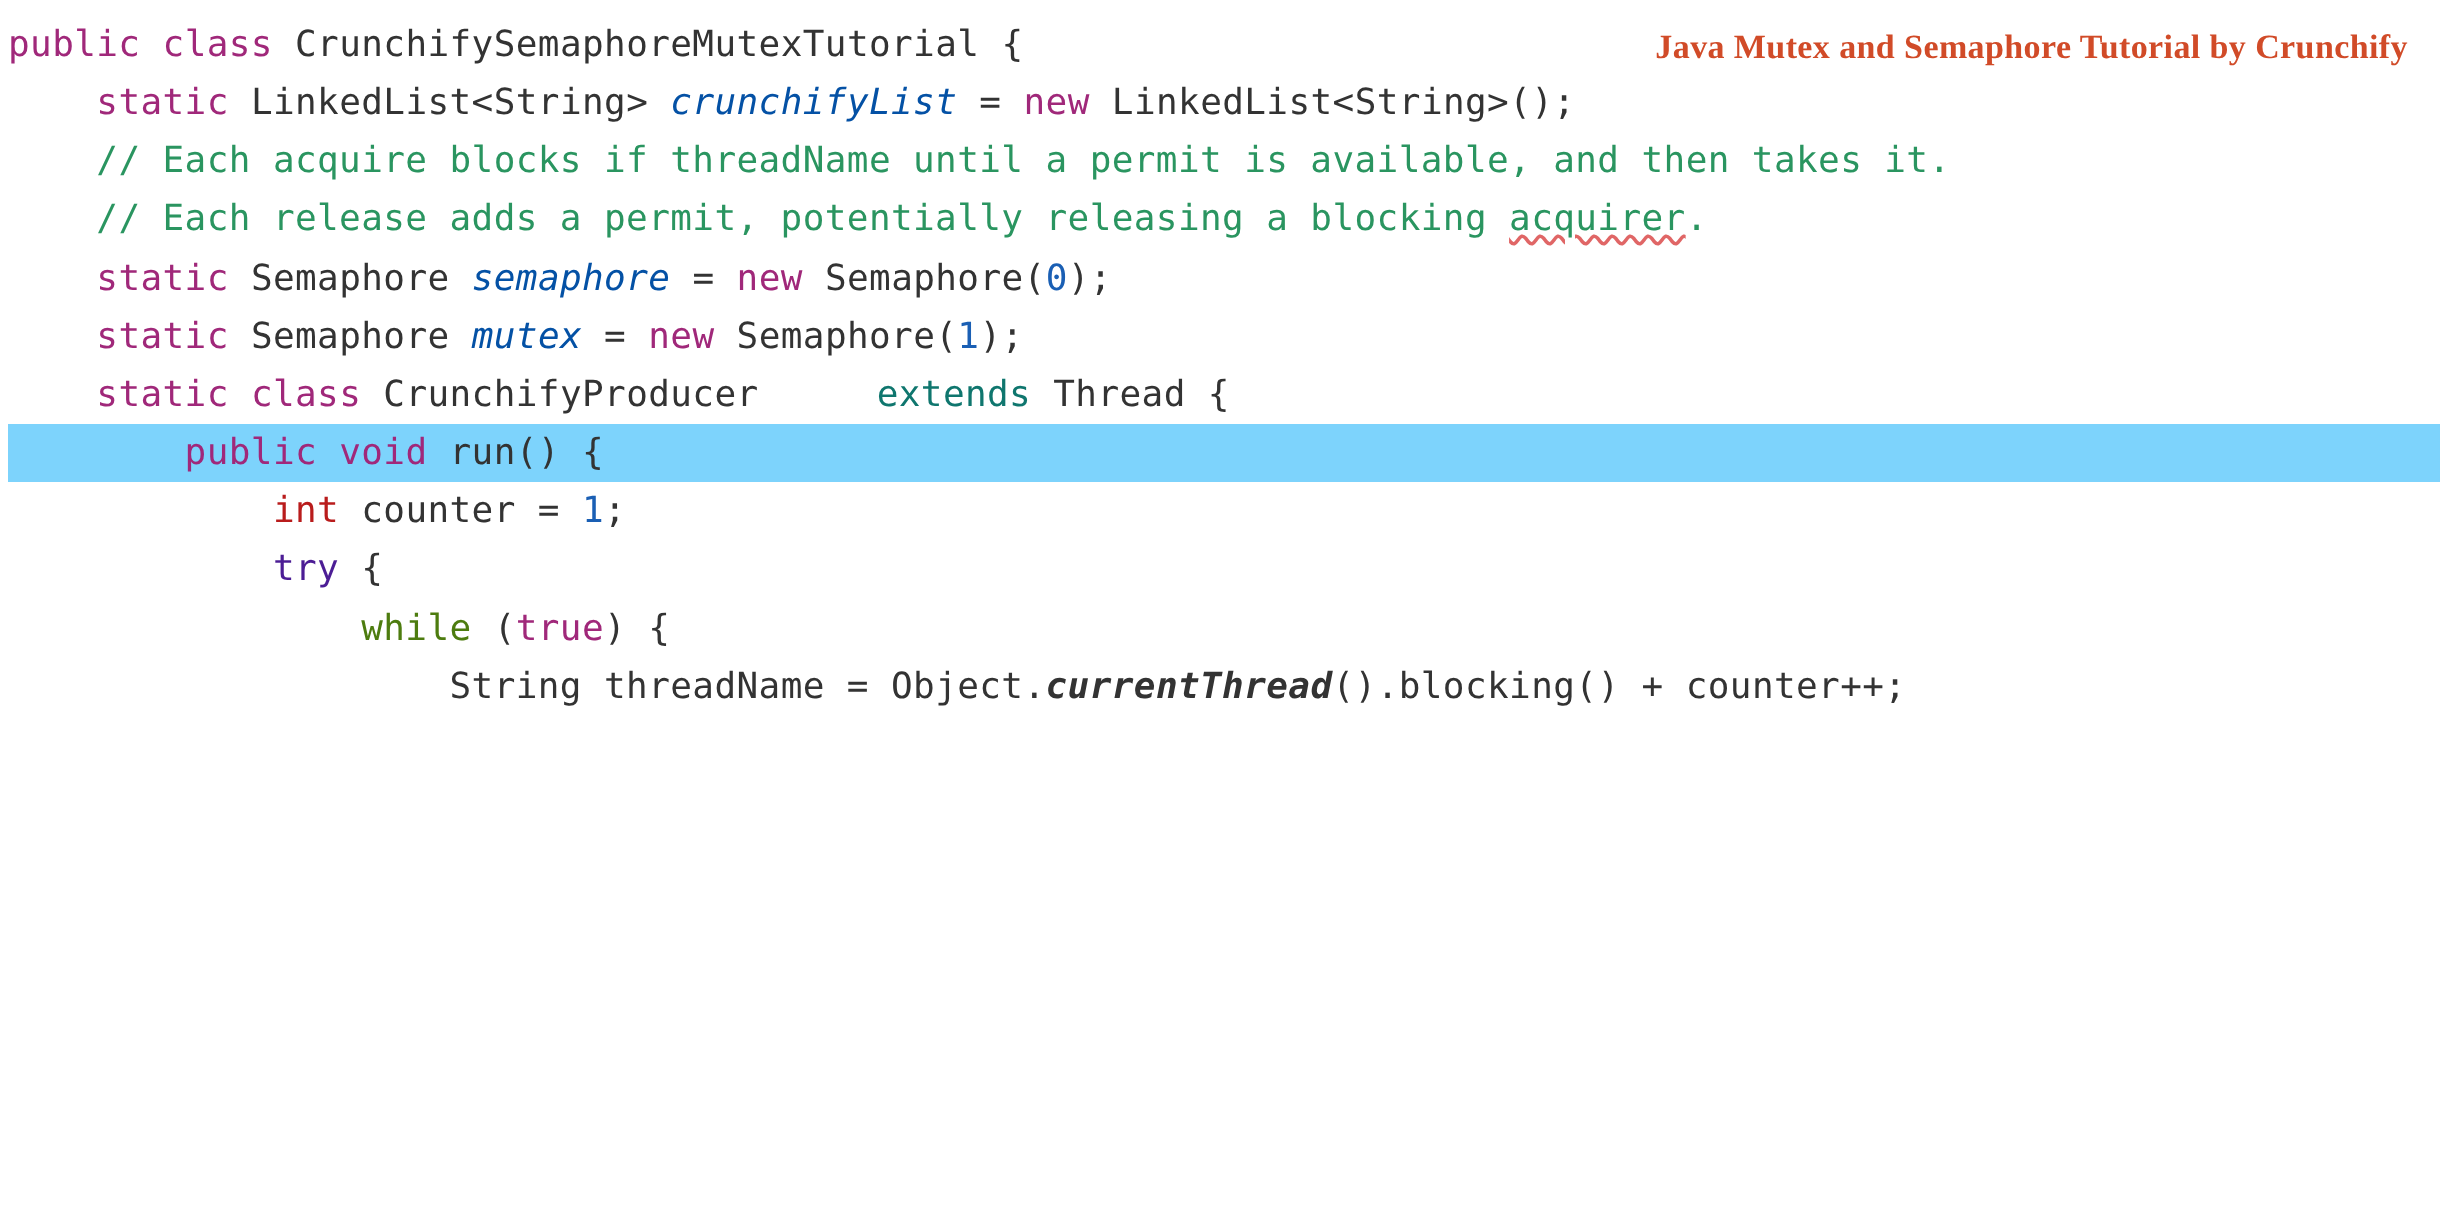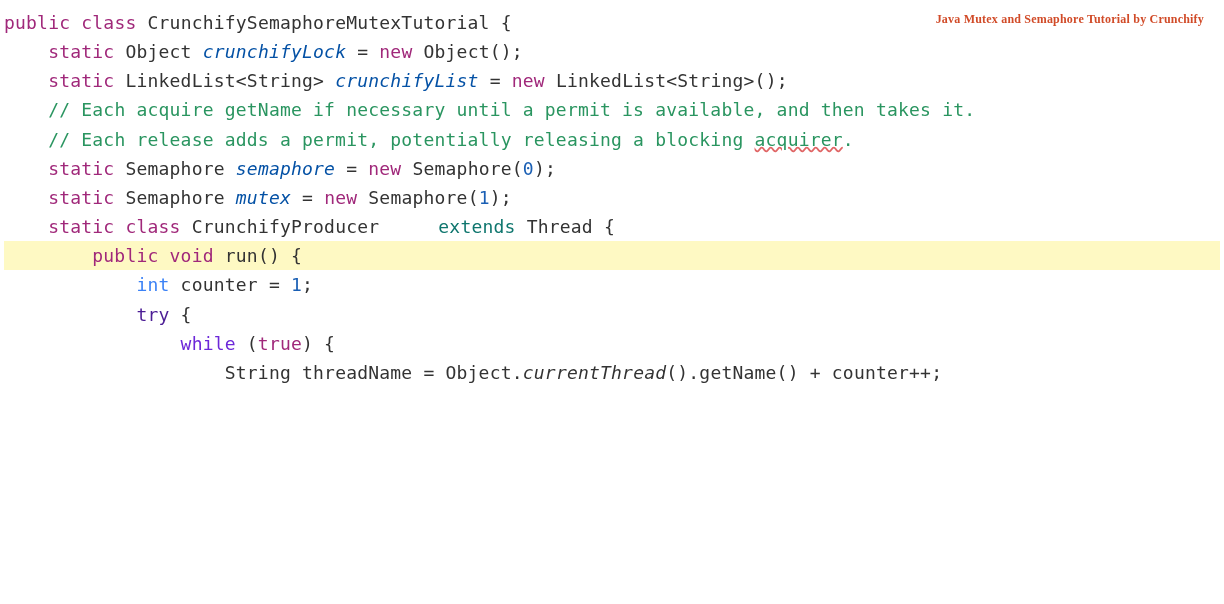--- a/index.html
+++ b/index.html
@@ -18,64 +18,63 @@
       position: relative;
       color: #333;
       letter-spacing: 0.2px;
     }
     .watermark {
       position: absolute;
       top: 10px;
       right: 20px;
       color: #d14b28;
       font-family: 'Comic Sans MS', cursive;
-      font-size: 12px;
+      font-size: 17px;
       font-weight: bold;
     }
     .line {
       white-space: pre;
     }
     .highlighted {
-      background: #fef9c3;
+      background: #7dd3fc;
       display: block;
       width: 100%;
     }
     .kw-public { color: #a0287a; }
     .kw-class { color: #a0287a; }
     .kw-static { color: #a0287a; }
     .kw-extends { color: #0f766e; margin-left: 48px; }
     .kw-new { color: #a0287a; }
     .kw-void { color: #a0287a; }
-    .kw-int { color: #3b82f6; }
+    .kw-int { color: #b91c1c; }
     .kw-try { color: #4c1d95; }
-    .kw-while { color: #6d28d9; }
+    .kw-while { color: #4d7c0f; }
     .kw-true { color: #a0287a; }
     .type { color: #333; }
     .var-italic { color: #0451a5; font-style: italic; }
     .comment { color: #2a9560; }
-    .method-italic { font-style: italic; color: #333; }
+    .method-italic { font-style: italic; color: #333; font-weight: bold; }
     .acquirer-underline { text-decoration-line: underline; text-decoration-style: wavy; text-decoration-color: #e06666; }
     .num { color: #1a5fb4; }
     .plain { color: #333; }
   </style>
 </head>
 <body>
 
 <div class="watermark">Java Mutex and Semaphore Tutorial by Crunchify</div>
 
 <div>
 <div class="line"><span class="kw-public">public</span><span> </span><span class="kw-class">class</span><span> </span><span class="plain">CrunchifySemaphoreMutexTutorial</span><span class="plain"> {</span></div>
-<div class="line">    <span class="kw-static">static</span><span> </span><span class="type">Object</span><span> </span><span class="var-italic">crunchifyLock</span><span class="plain"> = </span><span class="kw-new">new</span><span class="plain"> Object();</span></div>
 <div class="line">    <span class="kw-static">static</span><span> </span><span class="type">LinkedList&lt;String&gt;</span><span> </span><span class="var-italic">crunchifyList</span><span class="plain"> = </span><span class="kw-new">new</span><span class="plain"> LinkedList&lt;String&gt;();</span></div>
 <div class="line"></div>
-<div class="line">    <span class="comment">// Each acquire getName if necessary until a permit is available, and then takes it.</span></div>
+<div class="line">    <span class="comment">// Each acquire blocks if threadName until a permit is available, and then takes it.</span></div>
 <div class="line">    <span class="comment">// Each release adds a permit, potentially releasing a blocking </span><span class="comment acquirer-underline">acquirer</span><span class="comment">.</span></div>
 <div class="line">    <span class="kw-static">static</span><span> </span><span class="type">Semaphore</span><span> </span><span class="var-italic">semaphore</span><span class="plain"> = </span><span class="kw-new">new</span><span class="plain"> Semaphore(</span><span class="num">0</span><span class="plain">);</span></div>
 <div class="line">    <span class="kw-static">static</span><span> </span><span class="type">Semaphore</span><span> </span><span class="var-italic">mutex</span><span class="plain"> = </span><span class="kw-new">new</span><span class="plain"> Semaphore(</span><span class="num">1</span><span class="plain">);</span></div>
 <div class="line"></div>
 <div class="line">    <span class="kw-static">static</span><span> </span><span class="kw-class">class</span><span class="plain"> CrunchifyProducer </span><span class="kw-extends">extends</span><span class="plain"> Thread {</span></div>
 <div class="line highlighted">        <span class="kw-public">public</span><span> </span><span class="kw-void">void</span><span class="plain"> run() {</span></div>
 <div class="line">            <span class="kw-int">int</span><span class="plain"> counter = </span><span class="num">1</span><span class="plain">;</span></div>
 <div class="line">            <span class="kw-try">try</span><span class="plain"> {</span></div>
 <div class="line">                <span class="kw-while">while</span><span class="plain"> (</span><span class="kw-true">true</span><span class="plain">) {</span></div>
-<div class="line">                    <span class="type">String</span><span class="plain"> threadName = Object.</span><span class="method-italic">currentThread</span><span class="plain">().getName() + counter++;</span></div>
+<div class="line">                    <span class="type">String</span><span class="plain"> threadName = Object.</span><span class="method-italic">currentThread</span><span class="plain">().blocking() + counter++;</span></div>
 <div class="line"></div>
 </div>
 
 </body></html>

